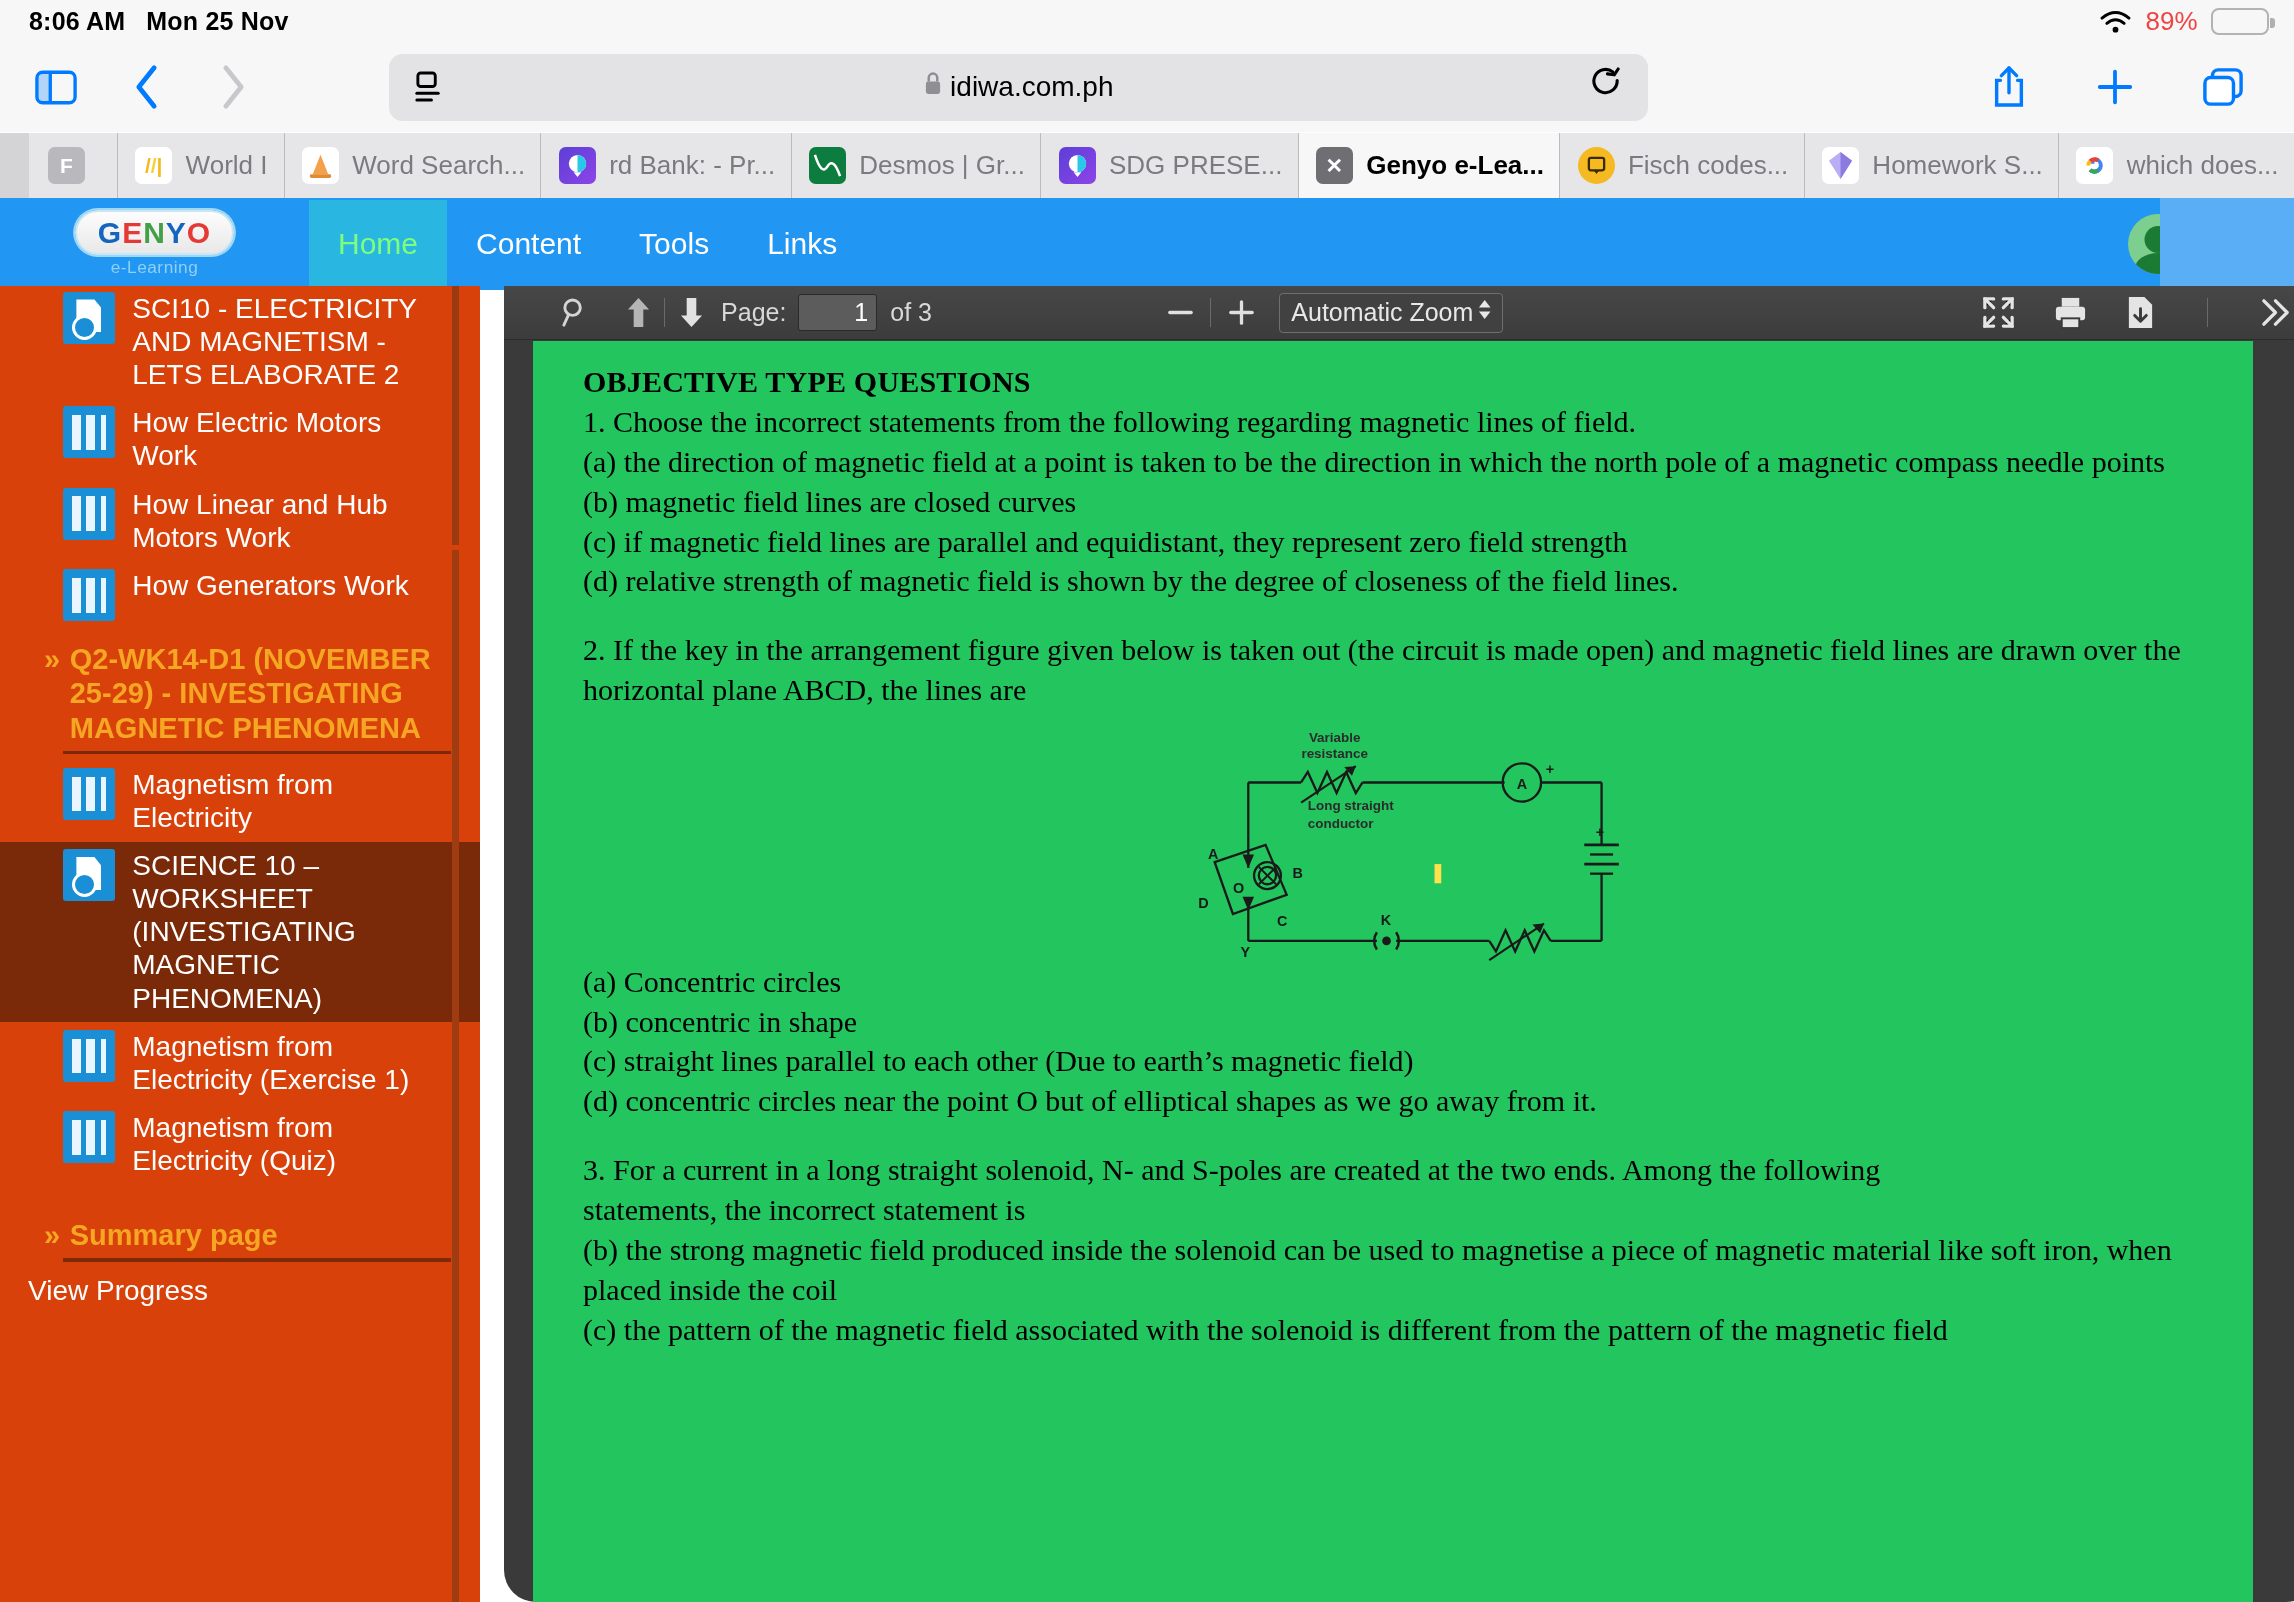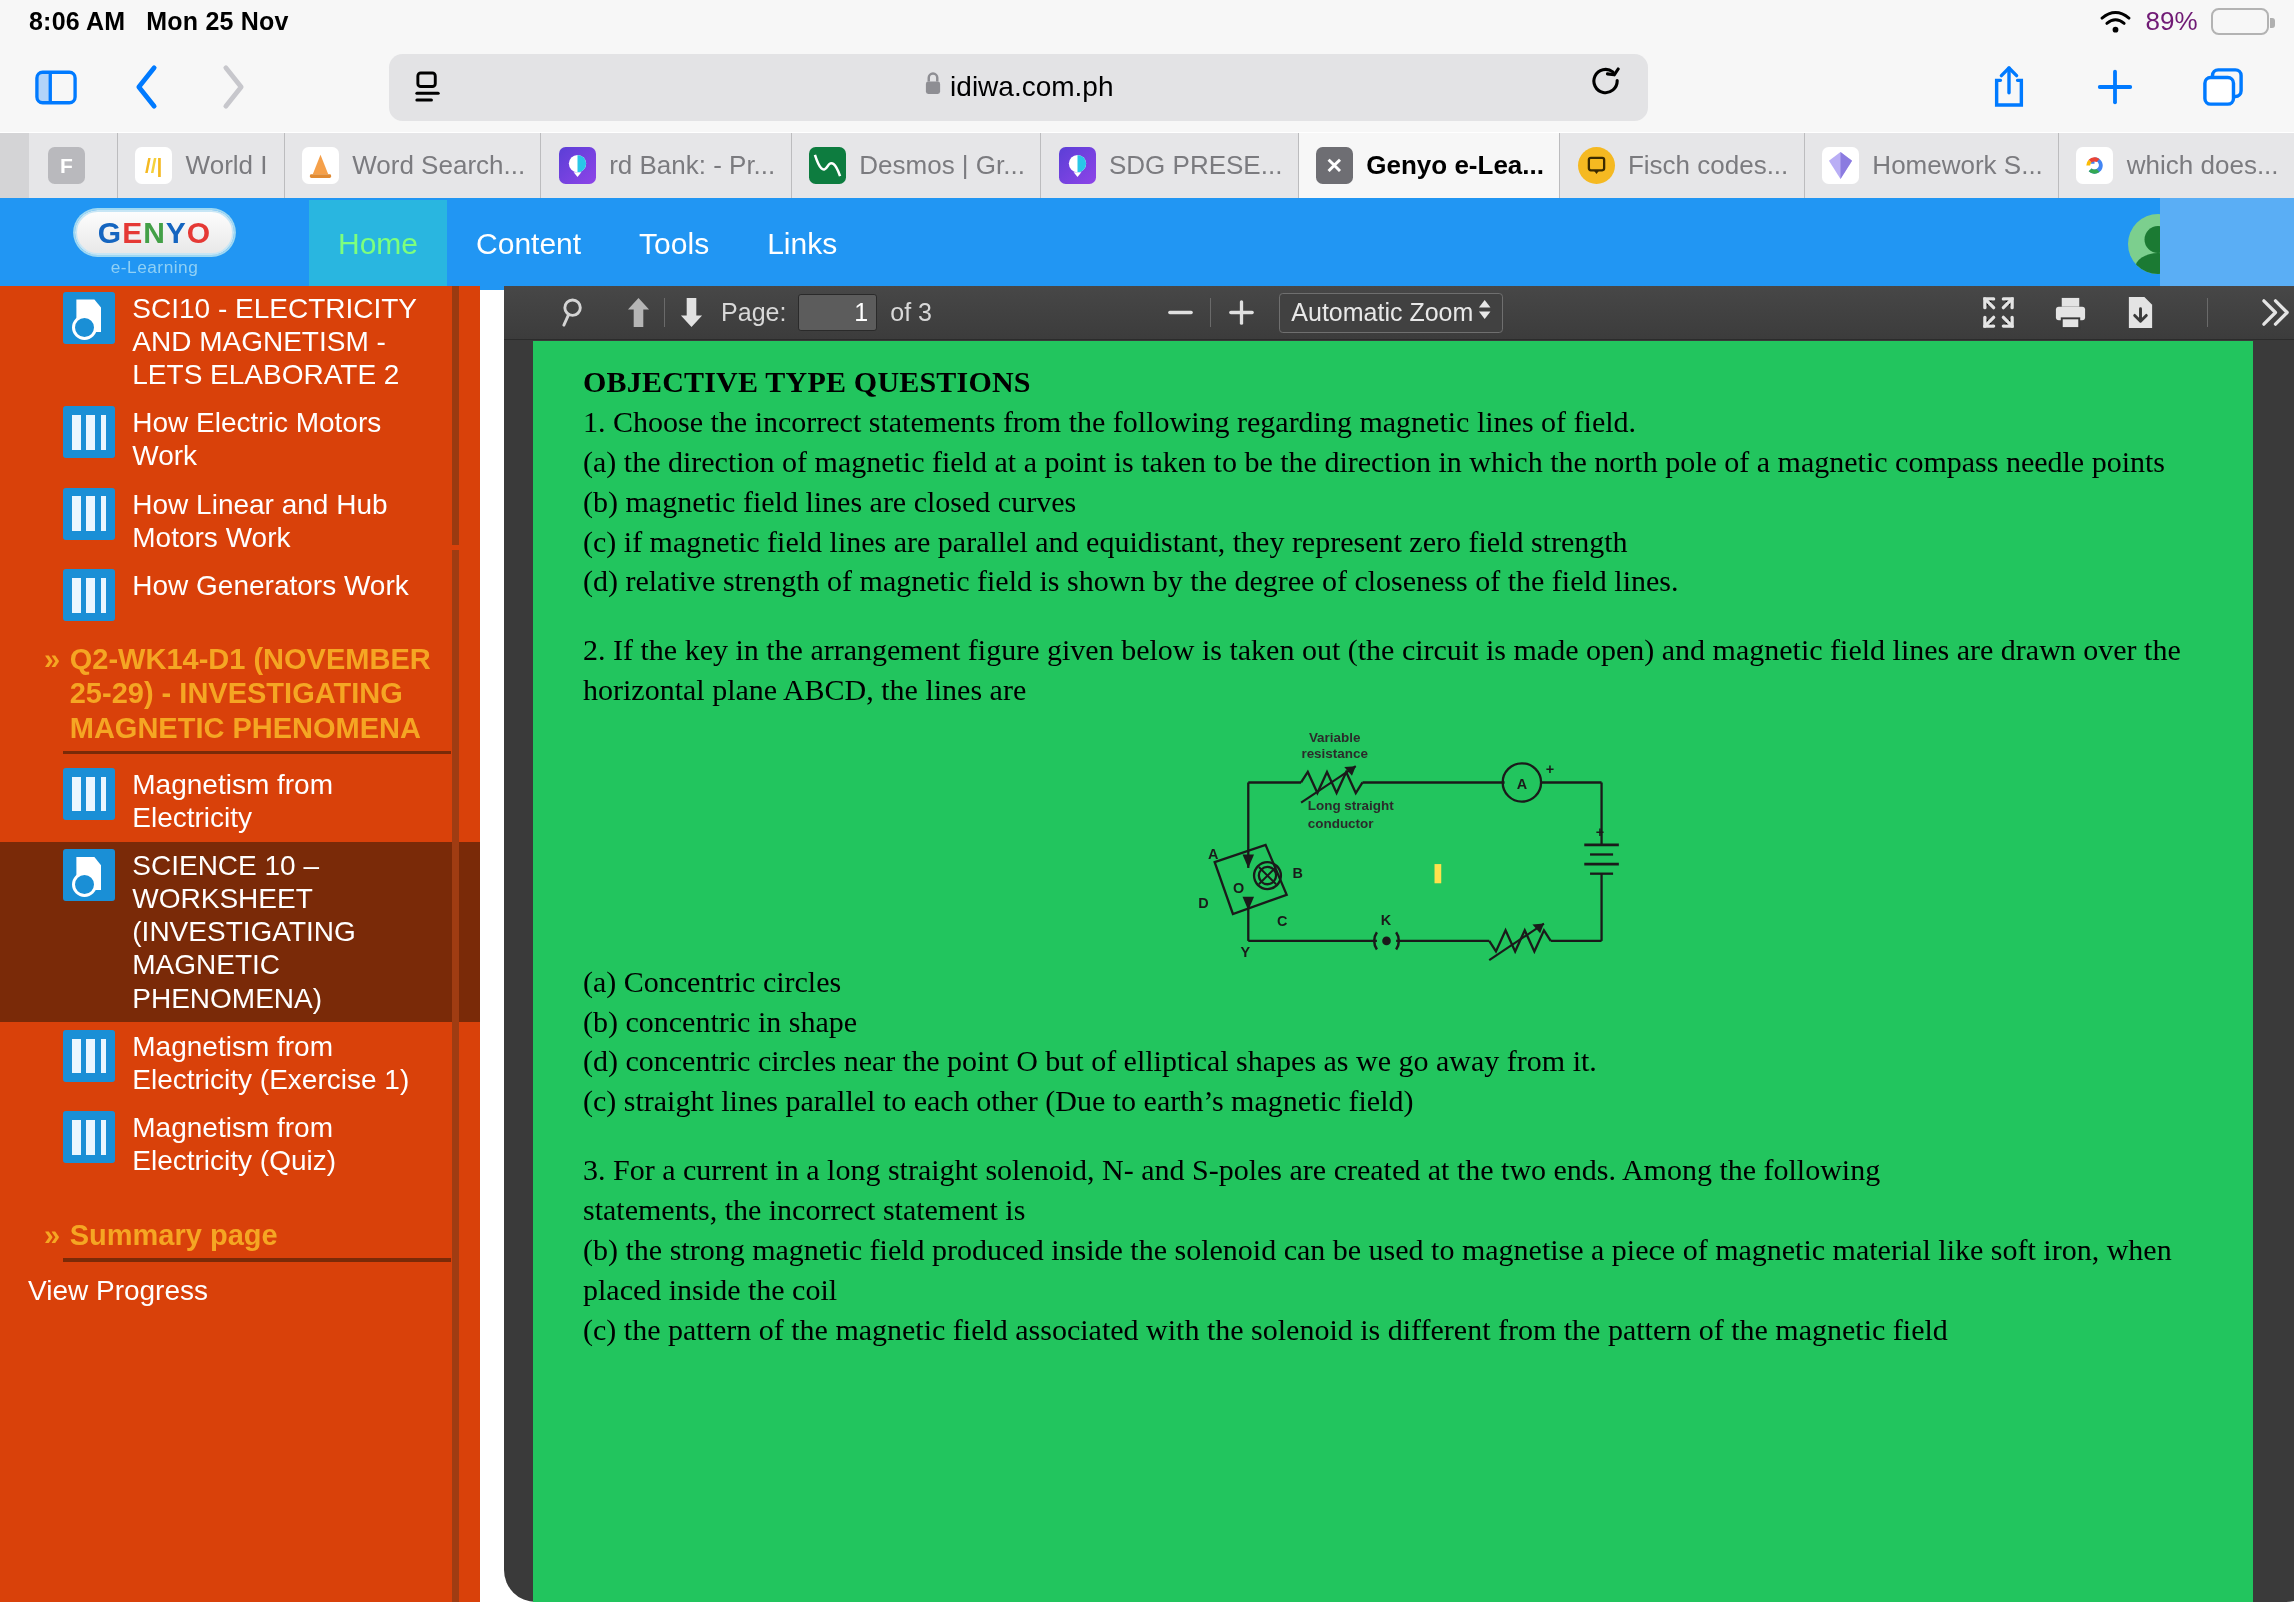--- a/index.html
+++ b/index.html
@@ -10,21 +10,21 @@
   }
   .screen { position: relative; width: 2294px; height: 1602px; overflow: hidden; background:#fff; }
 
   
   .statusbar {
     position: absolute; top: 0; left: 0; width: 2294px; height: 42px;
     background: #f7f7f7; display: flex; align-items: center;
   }
   .sb-left { display: flex; align-items: center; gap: 21px; padding-left: 29px; font-size: 25px; font-weight: 600; color: #000; letter-spacing: 0.2px;}
   .sb-right { margin-left: auto; display: flex; align-items: center; gap: 13.4px; padding-right: 25px; }
-  .sb-pct { font-size: 26px; font-weight: 500; color: #701a75; }
+  .sb-pct { font-size: 26px; font-weight: 500; color: #ef4444; }
   .wifi { width: 33px; height: 25px; position: relative; }
   .battery {
     width: 58px; height: 27px; border: 2.9px solid #b3b3b3; border-radius: 7.7px;
     position: relative; padding: 2.4px;
   }
   .battery::after {
     content: ""; position: absolute; right: -7.7px; top: 8.6px; width: 4.8px; height: 9.6px;
     background: #b0b0b0; border-radius: 0 2.9px 2.9px 0;
   }
   .battery .fill { height: 100%; background: #ffcc00; border-radius: 3.8px; }
@@ -604,22 +604,22 @@
               <text x="168" y="37" text-anchor="middle">resistance</text>
               <text x="140" y="92">Long straight</text>
               <text x="140" y="110">conductor</text>
             </g>
             <rect x="272" y="148" width="7" height="20" fill="#ffe14d"></rect>
           </svg>
         </div>
 
         <p>(a) Concentric circles</p>
         <p>(b) concentric in shape</p>
+        <p>(c) straight lines parallel to each other (Due to earth’s magnetic field)</p>
         <p>(d) concentric circles near the point O but of elliptical shapes as we go away from it.</p>
-        <p>(c) straight lines parallel to each other (Due to earth’s magnetic field)</p>
 
         <div class="pdf-gap"></div>
 
         <p style="max-width:1422px;">3. For a current in a long straight solenoid, N- and S-poles are created at the two ends. Among the following statements, the incorrect statement is</p>
         <p>(b) the strong magnetic field produced inside the solenoid can be used to magnetise a piece of magnetic material like soft iron, when placed inside the coil</p>
         <p>(c) the pattern of the magnetic field associated with the solenoid is different from the pattern of the magnetic field</p>
       </div>
 
       <div class="redaction"></div>
       <div class="bottom-strip"></div>

